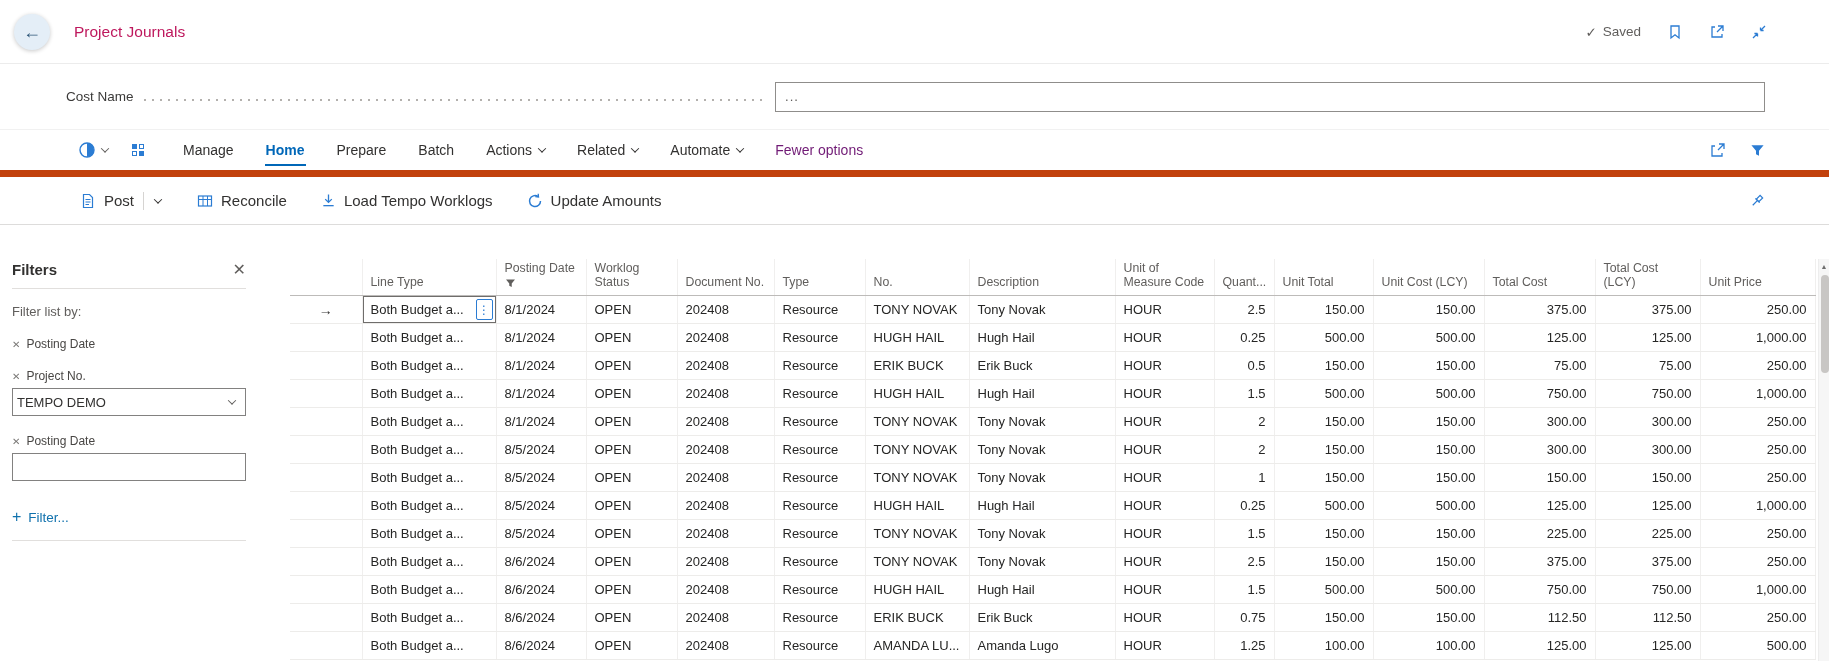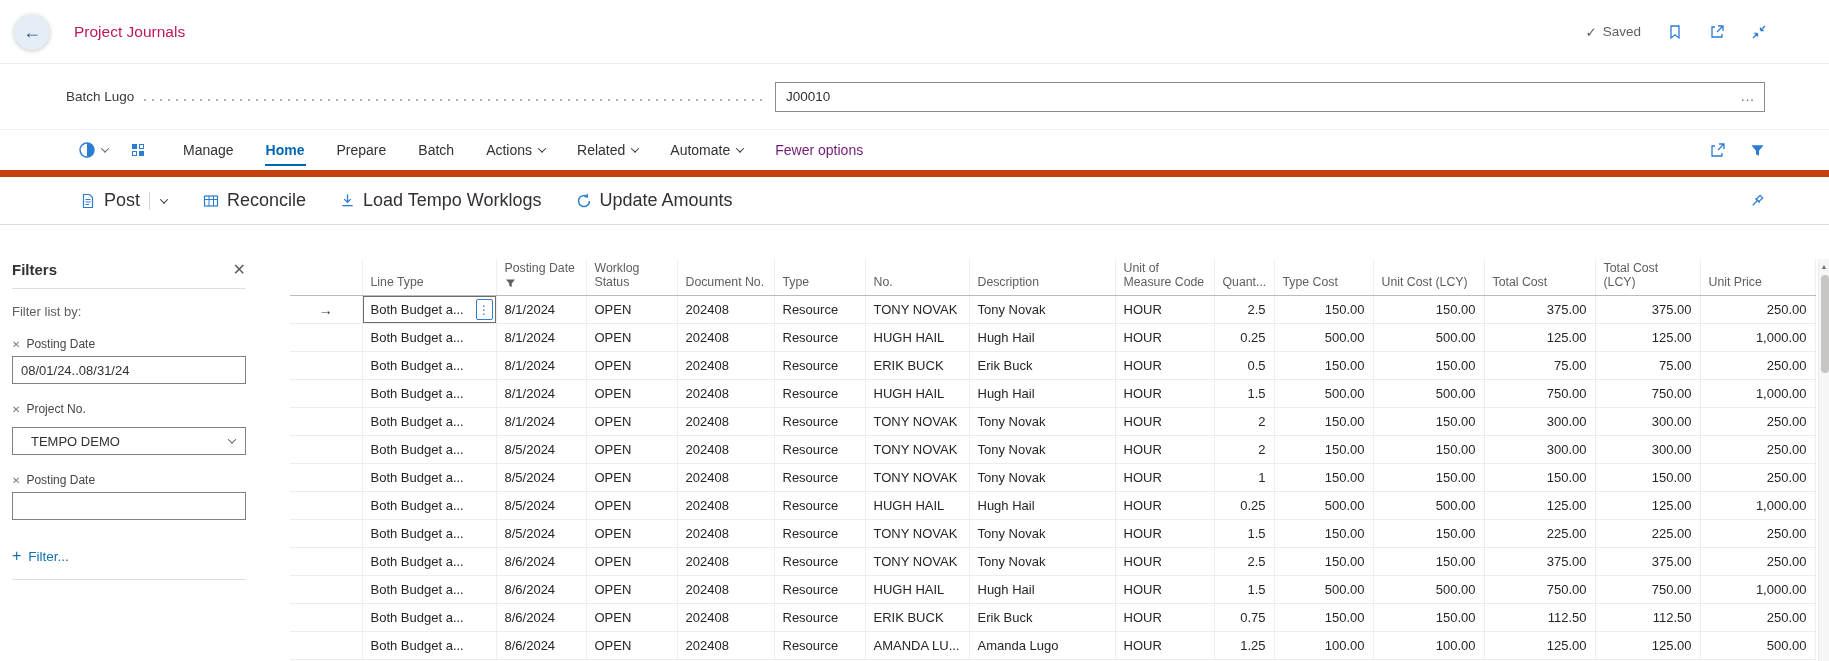--- a/index.html
+++ b/index.html
@@ -39,42 +39,42 @@
   .icon-with-chev { display:flex; align-items:center; gap:6px; cursor:pointer; }
   .ribbon-tabs { display:flex; align-items:center; gap:30px; font-size:14px; }
   .tab { position:relative; display:flex; align-items:center; gap:7px; padding:12px 1px; cursor:pointer; color:#323130; white-space:nowrap; }
   .tab.active { color:#0067b8; font-weight:700; }
   .tab.active::after { content:""; position:absolute; left:0; right:0; bottom:4px; height:2.5px; background:#0067b8; }
   .tab.dim { color:#701a75; }
   .chev { display:inline-block; width:6px; height:6px; border-right:1.4px solid currentColor; border-bottom:1.4px solid currentColor; transform:rotate(45deg) translate(-1px,-1px); }
   .ribbon-right { margin-left:auto; display:flex; align-items:center; gap:24px; }
 
   
-  .actionbar { height:48px; display:flex; align-items:center; padding:0 64px 0 80px; border-bottom:1px solid #dddcdb; font-size:18px; }
+  .actionbar { height:48px; display:flex; align-items:center; padding:0 64px 0 80px; border-bottom:1px solid #dddcdb; font-size:15px; }
   .action { display:flex; align-items:center; gap:8px; margin-right:34px; cursor:pointer; color:#323130; white-space:nowrap; }
   .split-btn { display:flex; align-items:center; margin-right:34px; }
   .split-main { display:flex; align-items:center; gap:8px; cursor:pointer; }
   .split-sep { width:1px; height:18px; background:#d6d4d2; margin:0 9px; }
   .split-chev { cursor:pointer; color:#323130; display:flex; align-items:center; padding:4px 2px; }
   .pin { margin-left:auto; }
 
   
   .content { display:flex; height:436px; }
 
   
   .filters-pane { width:290px; flex:none; padding:30px 44px 0 12px; }
   .filters-head { display:flex; align-items:center; justify-content:space-between; padding:6px 0 10px; border-bottom:1px solid #e1dfdd; }
   .filters-title { font-size:15px; font-weight:700; color:#323130; }
   .close-x { color:#605e5c; font-size:16px; cursor:pointer; line-height:1; }
   .filter-subtitle { margin-top:15px; font-size:13px; color:#605e5c; }
   .filter-group { margin-top:18px; }
   .filter-label { display:flex; align-items:center; gap:6px; font-size:12px; color:#484644; }
   .filter-label .x { color:#7a7876; font-size:10px; cursor:pointer; }
   .filter-input { margin-top:5px; width:100%; height:28px; border:1px solid #828180; padding:0 8px; font-size:13px; color:#323130; font-family:inherit; outline:none; background:#fff; }
-  .filter-select { position:relative; margin-top:11px; width:100%; height:28px; border:1px solid #828180; display:flex; align-items:center; padding:0 26px 0 18px; font-size:13px; cursor:pointer; background:#fff; }
+  .filter-select { position:relative; margin-top:5px; width:100%; height:28px; border:1px solid #828180; display:flex; align-items:center; padding:0 26px 0 4px; font-size:13px; cursor:pointer; background:#fff; }
   .filter-select .chev { position:absolute; right:10px; top:10px; color:#605e5c; }
   .add-filter { margin-top:28px; display:flex; align-items:center; gap:7px; color:#1071ad; font-size:13.5px; cursor:pointer; padding-bottom:15px; border-bottom:1px solid #e1dfdd; }
   .add-filter .plus { font-size:16px; line-height:1; }
 
   
   .grid-area { flex:1; position:relative; padding:34px 14px 0 0; }
   table { border-collapse:collapse; table-layout:fixed; width:1525px; }
   th {
     font-size:12.3px; font-weight:400; color:#605e5c; text-align:left; vertical-align:bottom;
     padding:2px 8px 6px; line-height:14px;
@@ -138,24 +138,23 @@
         <svg width="16" height="16" viewBox="0 0 16 16">
             <path d="M14 2L9.5 6.5M9.5 6.5V3.4M9.5 6.5h3.1" fill="none" stroke="#2b7cd3" stroke-width="1.3"></path>
             <path d="M2 14l4.5-4.5M6.5 9.5v3.1M6.5 9.5H3.4" fill="none" stroke="#2b7cd3" stroke-width="1.3"></path>
           </svg>
       </span>
     </button>
   </div>
 </div>
 
 <div class="batch-row">
-  <span class="batch-label">Batch Lugo</span>
+  <span class="batch-label">Cost Name</span>
   <div class="leader"></div>
   <div class="batch-field">
-    <input value="J00010" style="">
     <span class="assist-edit">...</span>
   </div>
 </div>
 
 <div class="ribbon">
   <div class="ribbon-icons">
     <div class="icon-with-chev">
       <span>
         <svg width="18" height="18" viewBox="0 0 18 18">
             <circle cx="9" cy="9" r="7" fill="none" stroke="#2b7cd3" stroke-width="1.4"></circle>
@@ -289,21 +288,20 @@
       <div class="filters-title">Filters</div>
       <span class="close-x">✕</span>
     </div>
     <div class="filter-subtitle">Filter list by:</div>
 
     <div class="filter-group">
       <div class="filter-label">
         <span class="x">✕</span>
         <span>Posting Date</span>
       </div>
-      <input class="filter-input" value="08/01/24..08/31/24" style="">
     </div>
 
     <div class="filter-group">
       <div class="filter-label">
         <span class="x">✕</span>
         <span>Project No.</span>
       </div>
       <div class="filter-select">
         <span>TEMPO DEMO</span>
         <i class="chev"></i>
@@ -352,21 +350,21 @@
                   <path d="M1.5 2h13L9.8 8v5l-3.6-1.8V8z" fill="#605e5c"></path>
                 </svg>
               </div></th>
             <th><span>Worklog Status</span></th>
             <th><span>Document No.</span></th>
             <th><span>Type</span></th>
             <th><span>No.</span></th>
             <th><span>Description</span></th>
             <th><span>Unit of Measure Code</span></th>
             <th class="num"><span>Quant...</span></th>
-            <th class="num"><span>Type Cost</span></th>
+            <th class="num"><span>Unit Total</span></th>
             <th class="num"><span>Unit Cost (LCY)</span></th>
             <th class="num"><span>Total Cost</span></th>
             <th class="num"><span>Total Cost (LCY)</span></th>
             <th class="num"><span>Unit Price</span></th>
           </tr>
         </thead>
       <tbody id="body-rows">
           <tr>
             <td class="ind"><span>→</span></td>
             <td class="focus-cell">Both Budget a...<span class="cell-menu">⋮</span></td>

